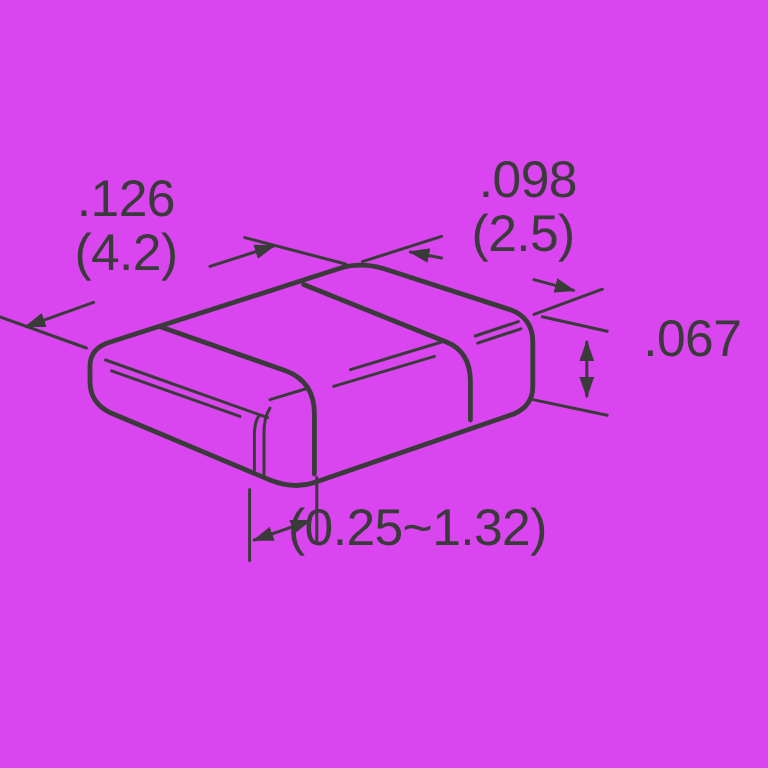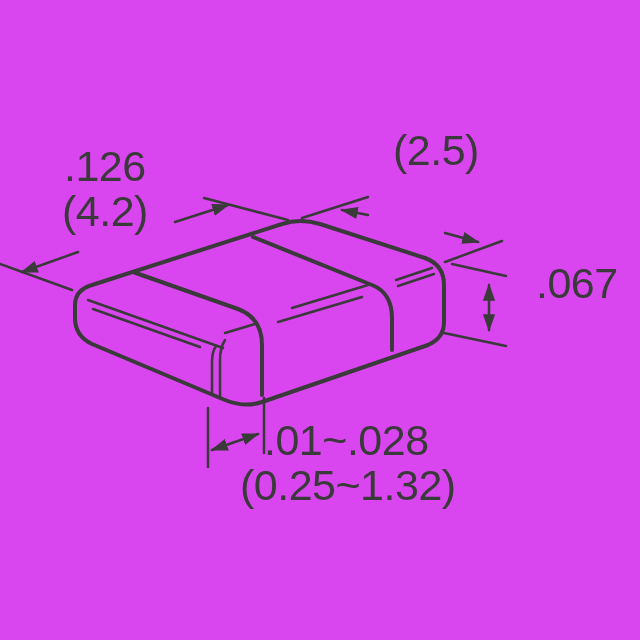--- a/index.html
+++ b/index.html
@@ -88,25 +88,25 @@
       <line x1="212" y1="450" x2="258" y2="434" marker-start="url(#arrow)" marker-end="url(#arrow)"></line>
     </g>
   </svg>
 
   <div class="dim-label" style="left:62px; top:144px;">
     <span style="padding-left:2px;">.126</span>
     <span>(4.2)</span>
   </div>
 
   <div class="dim-label" style="left:393px; top:128px;">
+    <span style="padding-left:6px;">.098</span>
     <span>(2.5)</span>
   </div>
 
   <div class="dim-label" style="left:532px; top:261px;">
     <span style="padding-left:4px;">.067</span>
   </div>
 
   <div class="dim-label" style="left:240px; top:418px;">
-    <span style="padding-left:24px;">.01~.028</span>
     <span>(0.25~1.32)</span>
   </div>
 
 </div>
 
 </body></html>

